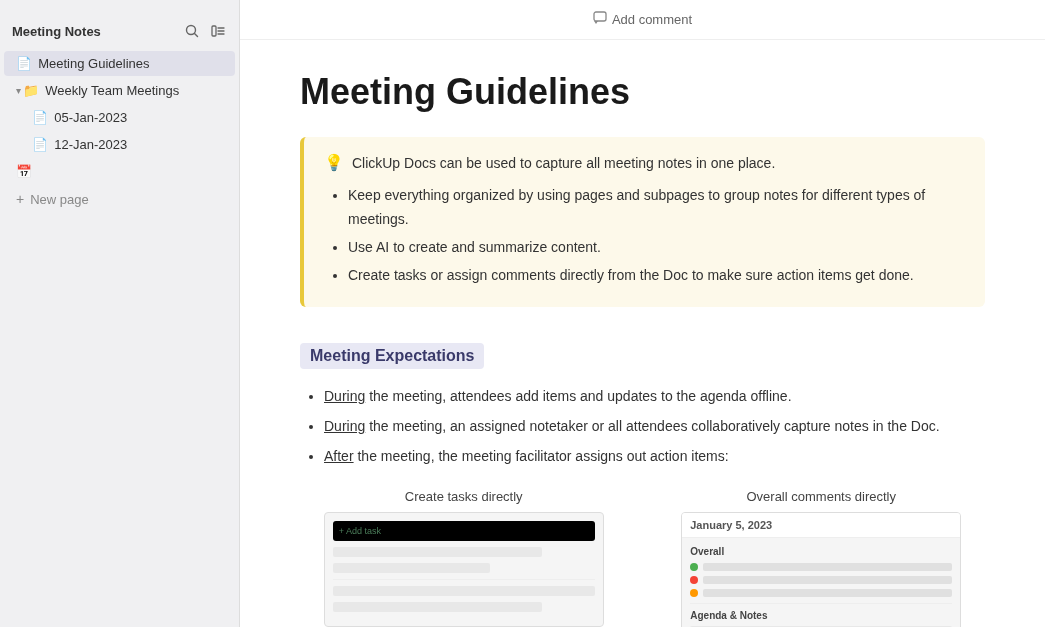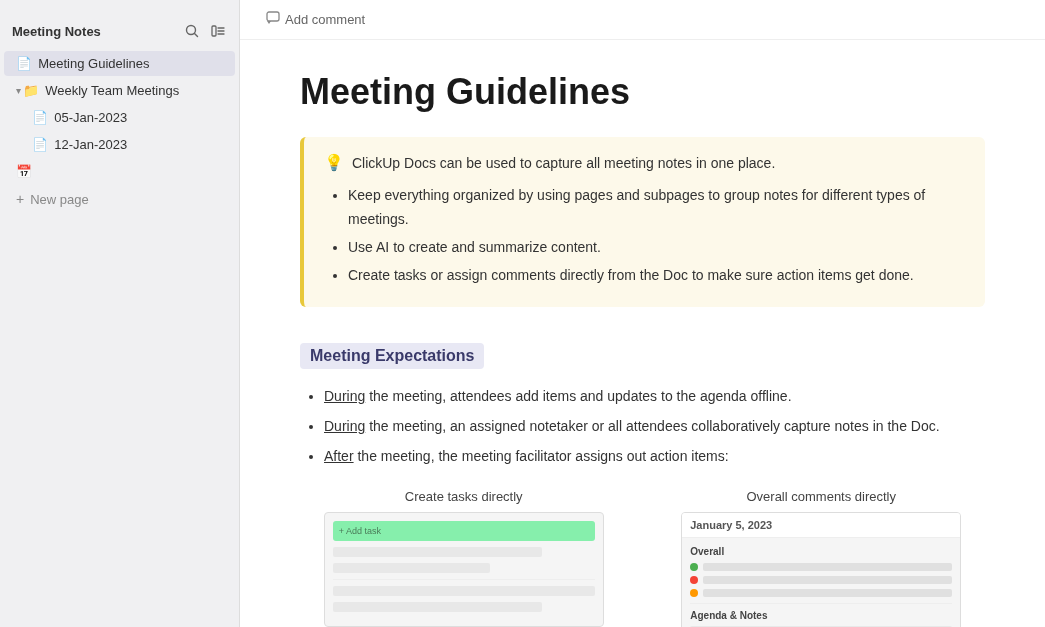--- a/index.html
+++ b/index.html
@@ -90,20 +90,21 @@
     
     .main {
       flex: 1;
       background: #fff;
       display: flex;
       flex-direction: column;
       overflow: hidden;
     }
     .toolbar {
       display: flex;
+      align-items: center;
       padding: 8px 20px;
       border-bottom: 1px solid #eee;
       gap: 0;
       flex-shrink: 0;
       flex-direction: column;
     }
     .toolbar-btn {
       display: flex;
       align-items: center;
       gap: 5px;
@@ -346,21 +347,21 @@
         <span class="underline-link">After</span><span> the meeting, the meeting facilitator assigns out action items:</span>
       </li>
     </ul>
 
     <div class="images-row">
 
       <div class="image-col">
         <div class="image-col-label">Create tasks directly</div>
         <div class="mock-screenshot">
           <div class="mock-screenshot-body">
-            <div style="height:20px; background:#86efac; border-radius:3px; margin-bottom:6px; display:flex; align-items:center; padding:0 6px;">
+            <div style="height:20px; background:#000000; border-radius:3px; margin-bottom:6px; display:flex; align-items:center; padding:0 6px;">
               <span style="font-size:9px; color:#4a7c59;">+ Add task</span>
             </div>
             <div class="mock-row medium"></div>
             <div class="mock-row short"></div>
             <div style="height:1px; background:#eee; margin: 6px 0;"></div>
             <div class="mock-row full"></div>
             <div class="mock-row medium"></div>
 
           </div>
         </div>

